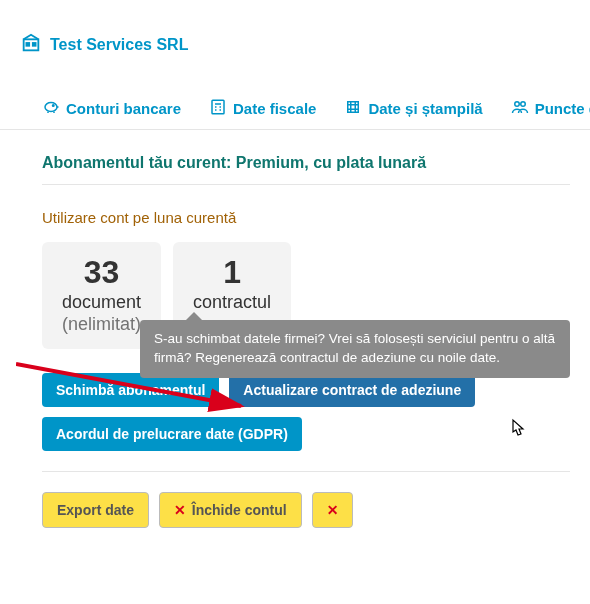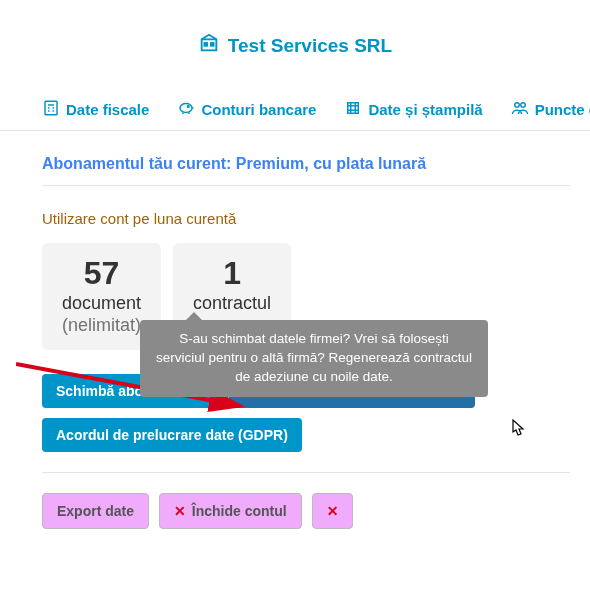--- a/index.html
+++ b/index.html
@@ -14,22 +14,21 @@
   }
   .header {
     padding: 32px 20px 12px 20px;
   }
   .company {
     display: flex;
     align-items: center;
     gap: 8px;
     color: #0095c8;
     font-weight: 700;
-    font-size: 19px;
-    justify-content: center;
+    font-size: 16px;
   }
   .company svg { flex-shrink: 0; }
   .tabs {
     display: flex;
     gap: 28px;
     padding: 28px 20px 10px 42px;
     border-bottom: 1px solid #e5e5e5;
     overflow: hidden;
     white-space: nowrap;
   }
@@ -41,21 +40,21 @@
     font-weight: 700;
     font-size: 15px;
     cursor: pointer;
   }
   .section {
     padding: 24px 20px 0 42px;
   }
   .section-title {
     font-weight: 700;
     font-size: 16px;
-    color: #3b82f6;
+    color: #0f766e;
     padding-bottom: 12px;
     border-bottom: 1px solid #e5e5e5;
   }
   .usage-title {
     font-size: 15px;
     color: #a16207;
     margin: 24px 0 16px 0;
   }
   .stats {
     display: flex;
@@ -104,40 +103,40 @@
   }
   .btn-primary {
     background: #0095c8;
     color: #fff;
   }
   .btn-dark {
     background: #2370a8;
     color: #fff;
   }
   .btn-outline {
-    background: #f0abfc;
+    background: #fde047;
     color: #555;
     border: 1px solid #bbb;
   }
   .divider {
     border-top: 1px solid #e5e5e5;
     margin: 20px 0;
   }
   .tooltip {
     position: absolute;
     left: 140px;
     top: 320px;
-    width: 348px;
+    width: 430px;
     background: #8a8a8a;
     color: #fff;
     font-size: 13.5px;
     line-height: 1.4;
     padding: 10px 14px;
     border-radius: 4px;
-    text-align: center;
+    text-align: left;
     z-index: 10;
   }
   .tooltip::before {
     content: "";
     position: absolute;
     top: -8px;
     left: 46px;
     border-left: 8px solid transparent;
     border-right: 8px solid transparent;
     border-bottom: 8px solid #8a8a8a;
@@ -172,44 +171,44 @@
       </svg>
     </span>
     <span>Test Services SRL</span>
   </div>
 </div>
 
 <div class="tabs">
   <div class="tab">
     <span>
       <svg width="18" height="18" viewBox="0 0 24 24" fill="none" stroke="#0095c8" stroke-width="2">
+          <ellipse cx="12" cy="12" rx="8" ry="6"></ellipse>
+          <circle cx="15" cy="10" r="1" fill="#0095c8"></circle>
+          <path d="M8 18 L8 20 M16 18 L16 20"></path>
+          <path d="M20 12 L22 12"></path>
+        </svg>
+    </span>
+    <span>Conturi bancare</span>
+  </div>
+  <div class="tab">
+    <span>
+      <svg width="18" height="18" viewBox="0 0 24 24" fill="none" stroke="#0095c8" stroke-width="2">
           <rect x="4" y="3" width="16" height="18" rx="1"></rect>
           <line x1="8" y1="8" x2="16" y2="8"></line>
           <line x1="8" y1="12" x2="10" y2="12"></line>
           <line x1="14" y1="12" x2="16" y2="12"></line>
           <line x1="8" y1="16" x2="10" y2="16"></line>
           <line x1="14" y1="16" x2="16" y2="16"></line>
         </svg>
     </span>
     <span>Date fiscale</span>
   </div>
   <div class="tab">
     <span>
       <svg width="18" height="18" viewBox="0 0 24 24" fill="none" stroke="#0095c8" stroke-width="2">
-          <ellipse cx="12" cy="12" rx="8" ry="6"></ellipse>
-          <circle cx="15" cy="10" r="1" fill="#0095c8"></circle>
-          <path d="M8 18 L8 20 M16 18 L16 20"></path>
-          <path d="M20 12 L22 12"></path>
-        </svg>
-    </span>
-    <span>Conturi bancare</span>
-  </div>
-  <div class="tab">
-    <span>
-      <svg width="18" height="18" viewBox="0 0 24 24" fill="none" stroke="#0095c8" stroke-width="2">
           <rect x="5" y="5" width="14" height="14"></rect>
           <path d="M5 9 L19 9 M5 15 L19 15 M9 5 L9 19 M15 5 L15 19"></path>
         </svg>
     </span>
     <span>Date și ștampilă</span>
   </div>
   <div class="tab">
     <span>
       <svg width="18" height="18" viewBox="0 0 24 24" fill="none" stroke="#0095c8" stroke-width="2">
           <circle cx="8" cy="8" r="3"></circle>
@@ -220,21 +219,21 @@
     <span>Puncte d</span>
   </div>
 </div>
 
 <div class="section">
   <div class="section-title">Abonamentul tău curent: Premium, cu plata lunară</div>
   <div class="usage-title">Utilizare cont pe luna curentă</div>
 
   <div class="stats">
     <div class="stat-card">
-      <div class="stat-num">57</div>
+      <div class="stat-num">33</div>
       <div class="stat-label">document</div>
       <div class="stat-sub">(nelimitat)</div>
     </div>
     <div class="stat-card">
       <div class="stat-num">1</div>
       <div class="stat-label">contractul</div>
       <div class="stat-sub"></div>
     </div>
   </div>
 

